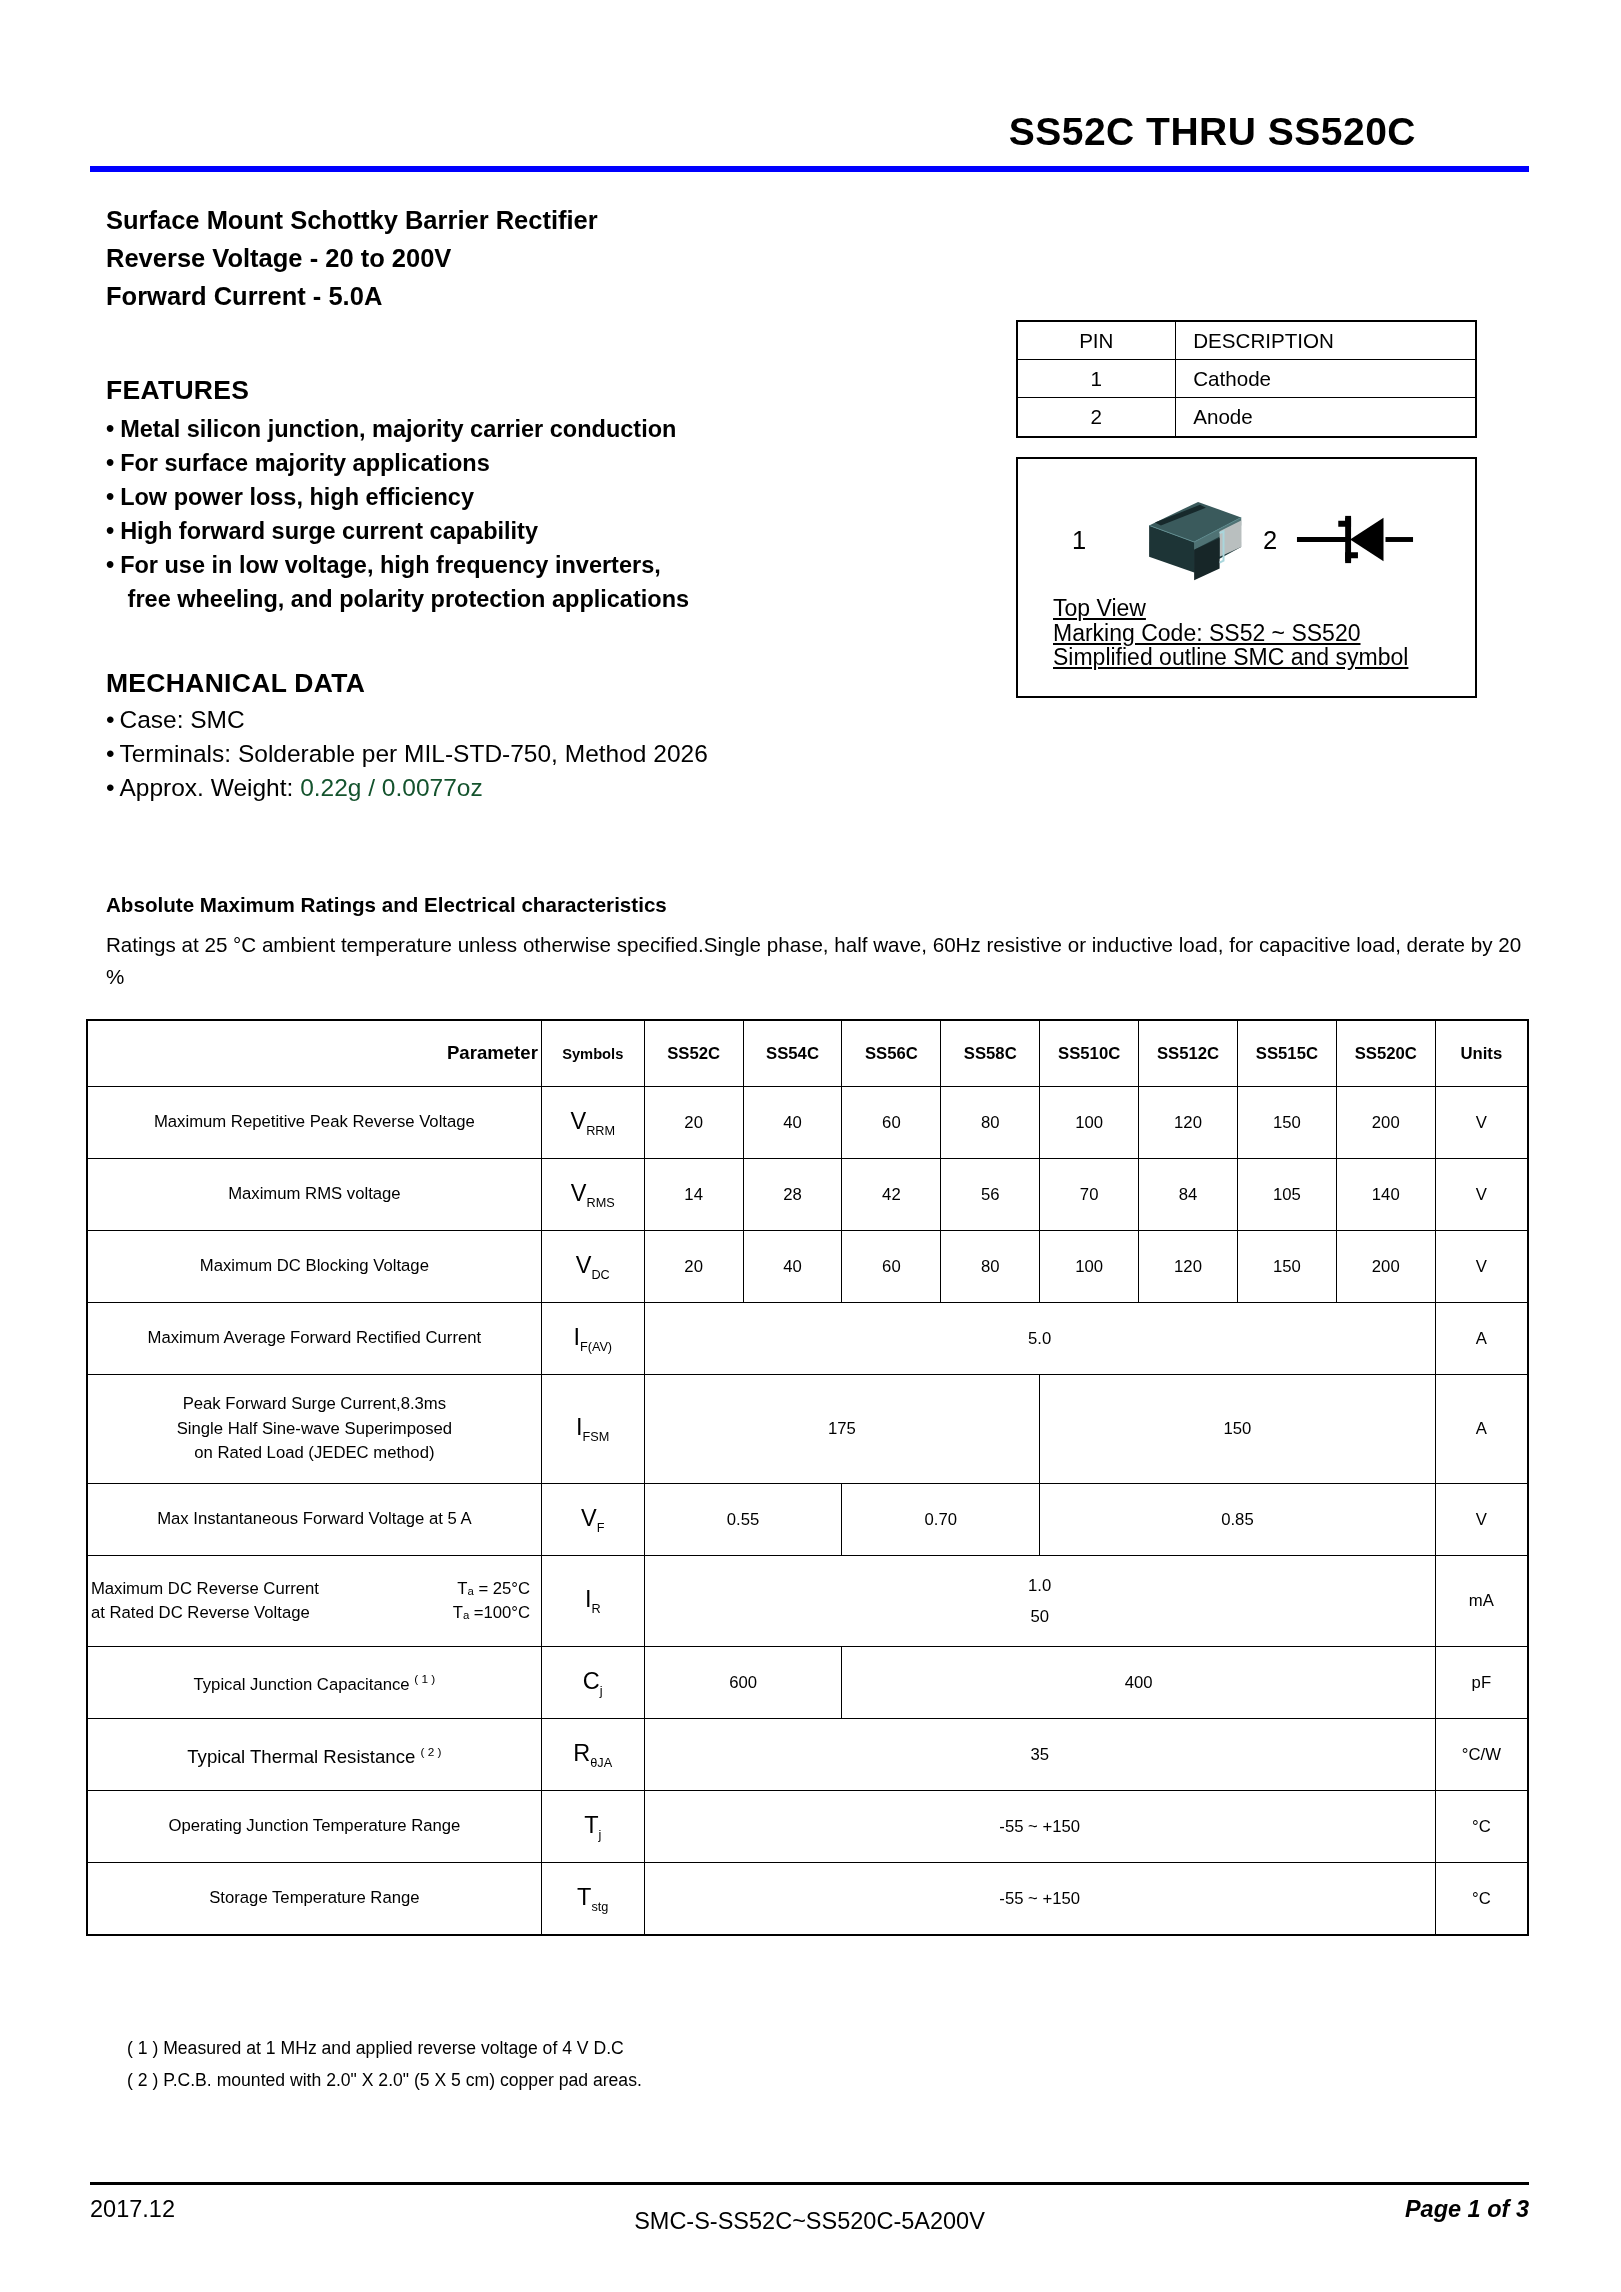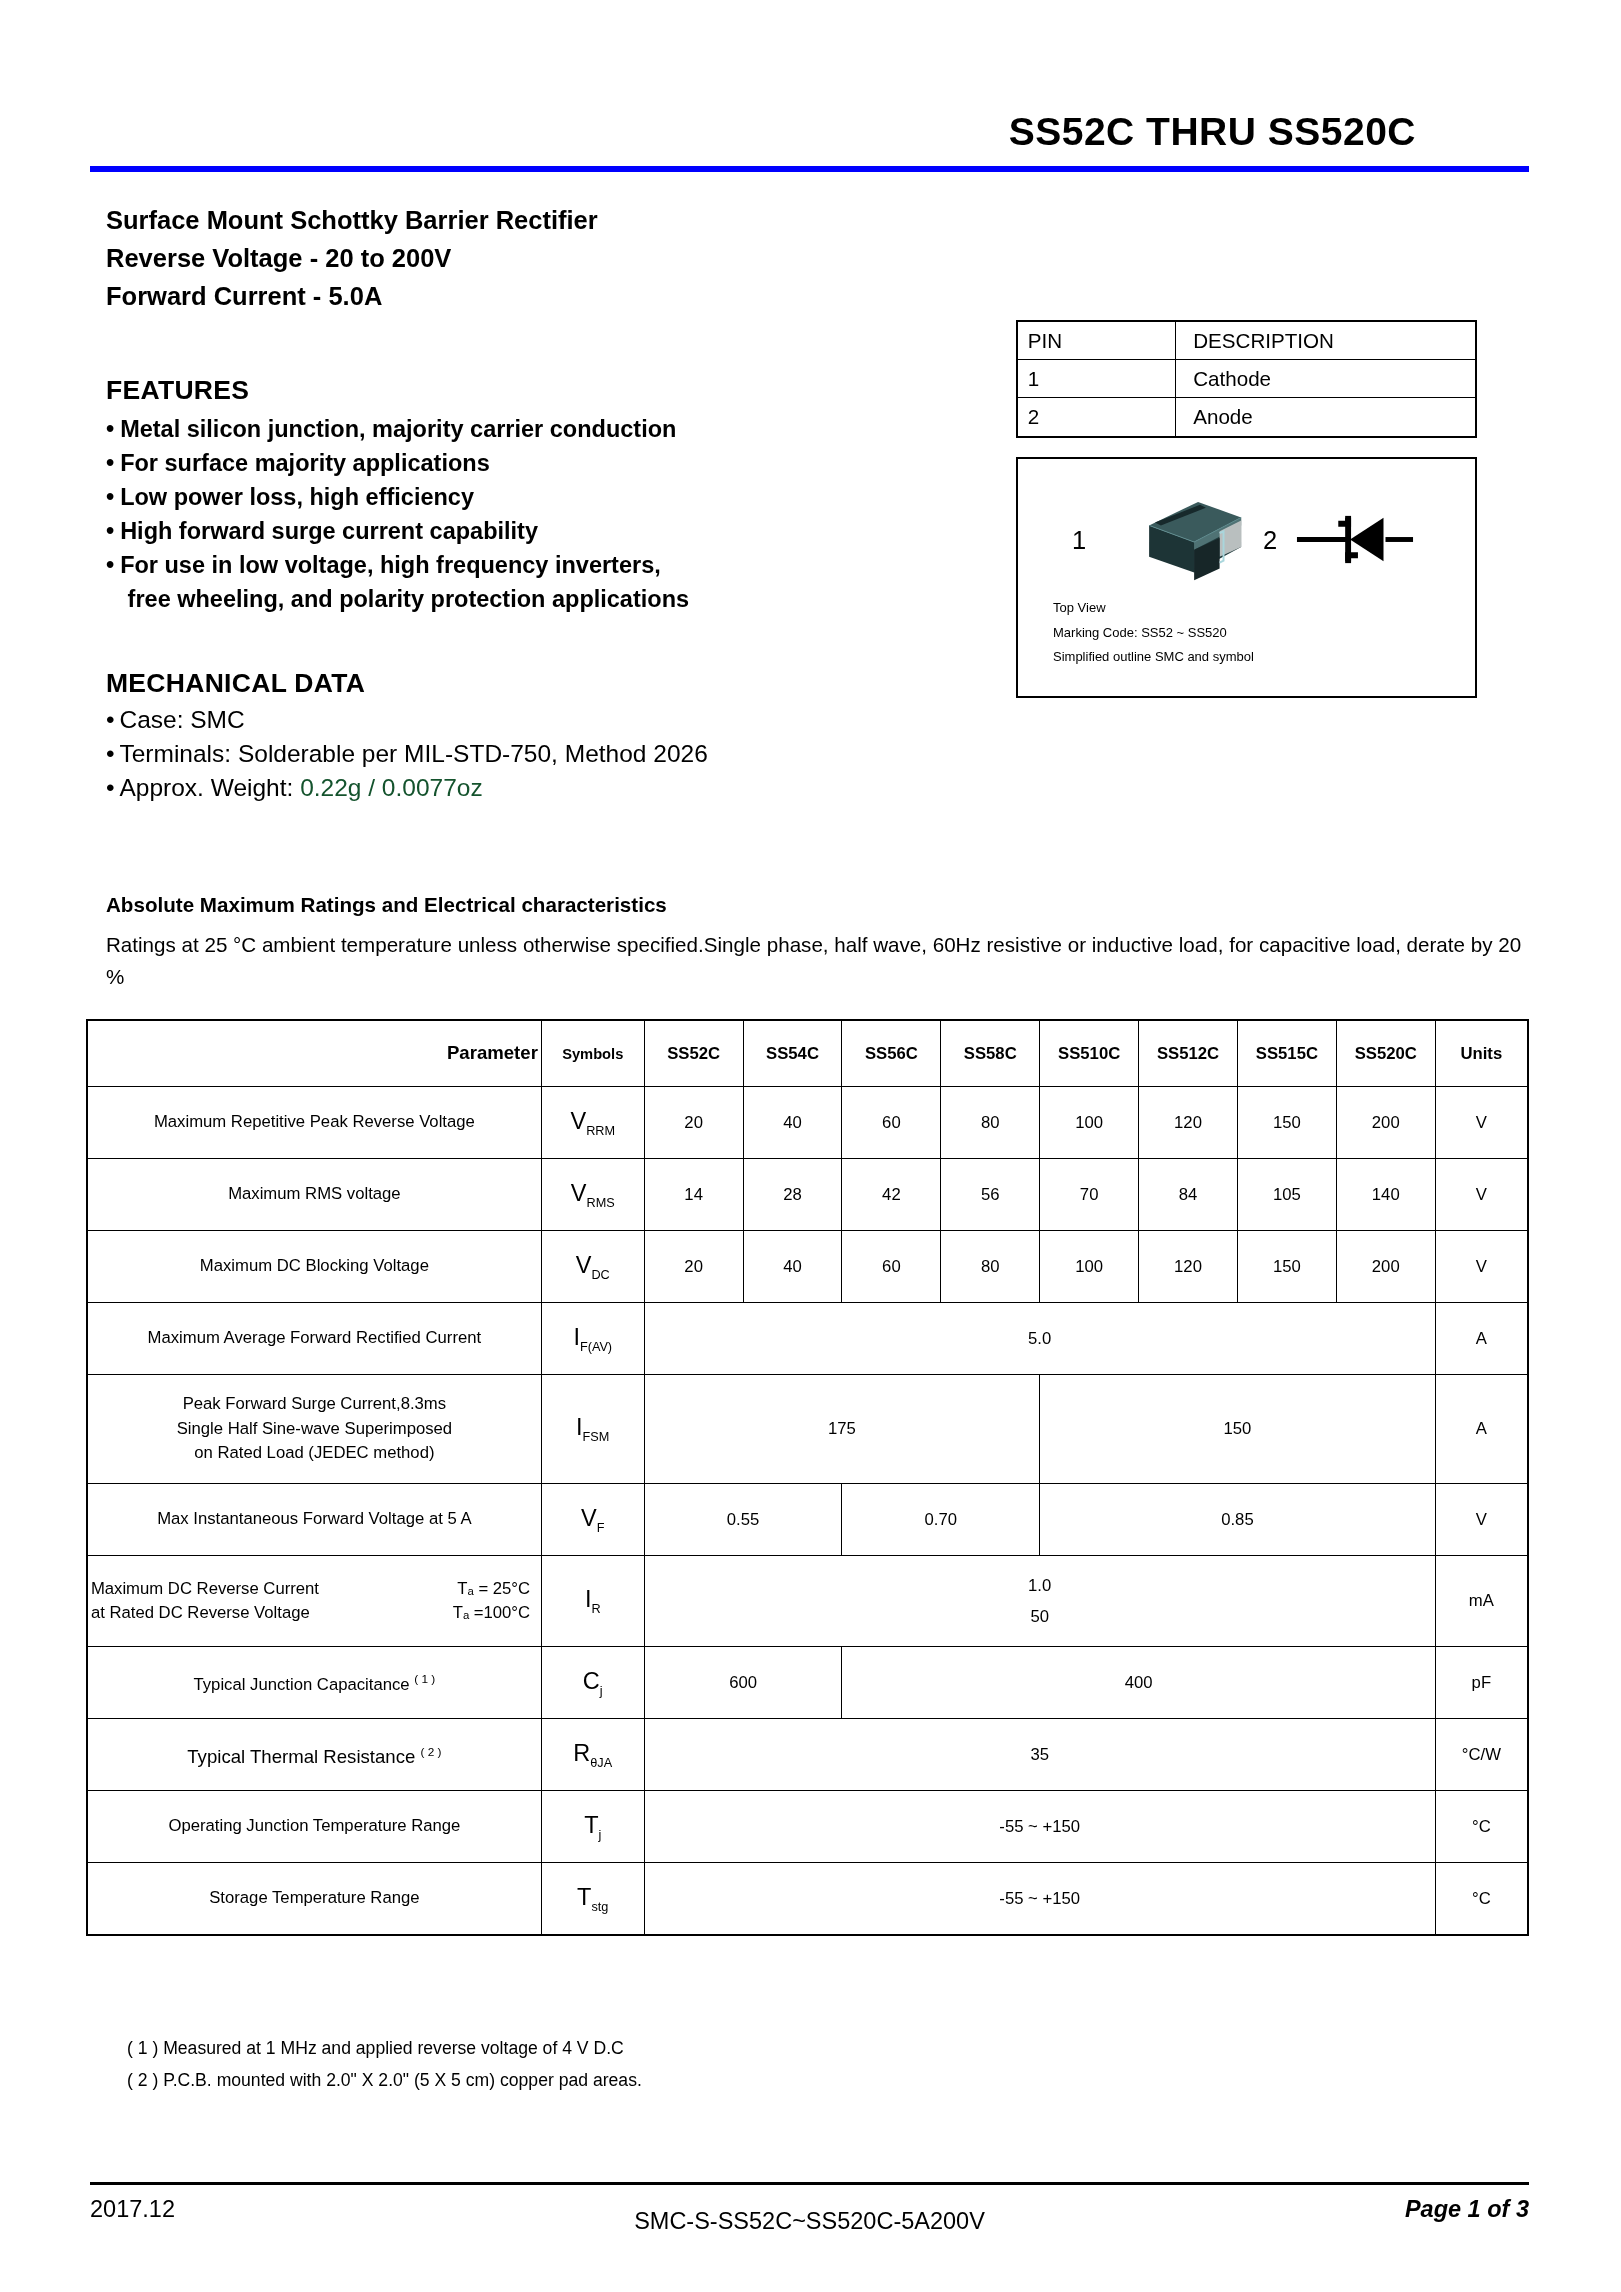--- a/index.html
+++ b/index.html
@@ -112,20 +112,21 @@
     background: #fff;
   }
   table.pin-table td {
     border: 1px solid #000;
     padding: 4.9px 9.8px;
     height: 27.4px;
   }
   table.pin-table tr:first-child td { border-top: 2.9px solid #000; }
   table.pin-table td:first-child {
     width: 137px;
+    text-align: center;
     border-left: 2.9px solid #000;
   }
   table.pin-table td:last-child { border-right: 2.9px solid #000; padding-left: 17.6px; }
   table.pin-table tr:last-child td { border-bottom: 2.9px solid #000; }
 
   
   .pkg-box {
     position: absolute;
     left: 1016px;
     top: 457px;
@@ -139,23 +140,24 @@
     font-size: 25.5px;
   }
   .pin-num.p1 { left: 54px; top: 67px; }
   .pin-num.p2 { left: 245px; top: 67px; }
   .pkg-img { position: absolute; left: 86px; top: 37px; }
   .sym-img { position: absolute; left: 277px; top: 47px; }
   .pkg-caption {
     position: absolute;
     left: 35px;
     top: 137px;
-    font-size: 13px;
+    font-size: 23px;
     line-height: 24.5px;
     white-space: nowrap;
+    text-decoration: underline;
   }
 
   
   .ratings-head {
     position: absolute;
     left: 106px;
     top: 893px;
     font-size: 20.6px;
     font-weight: bold;
   }

